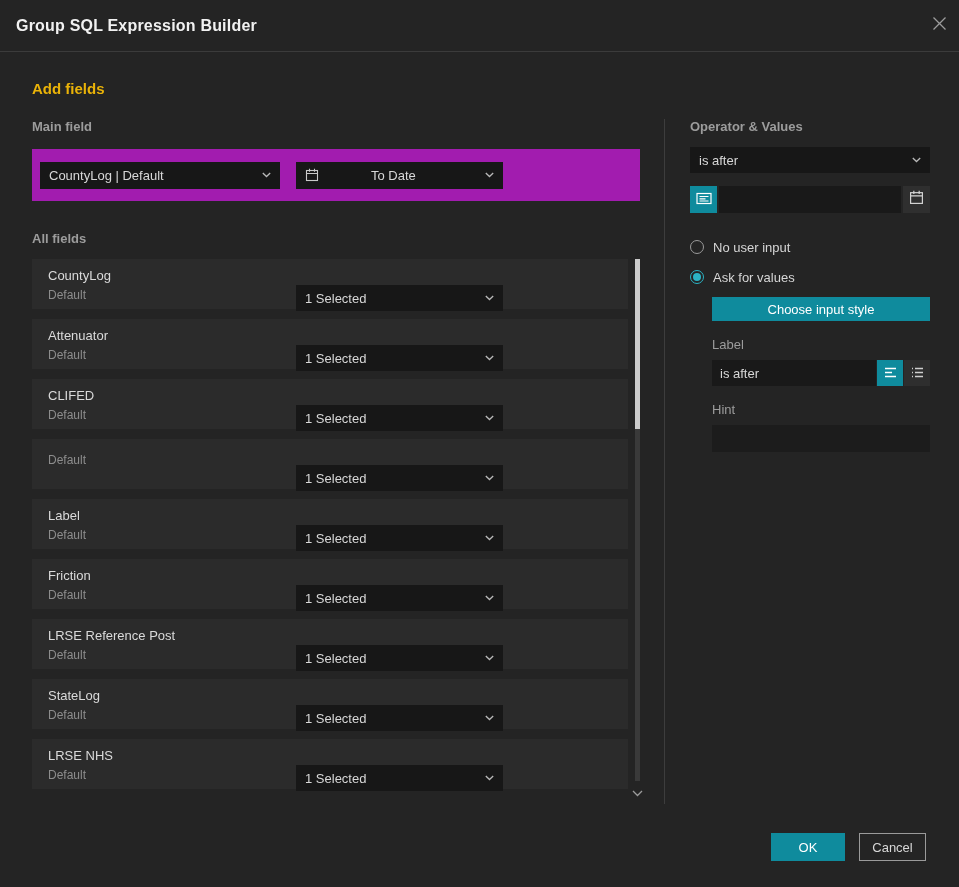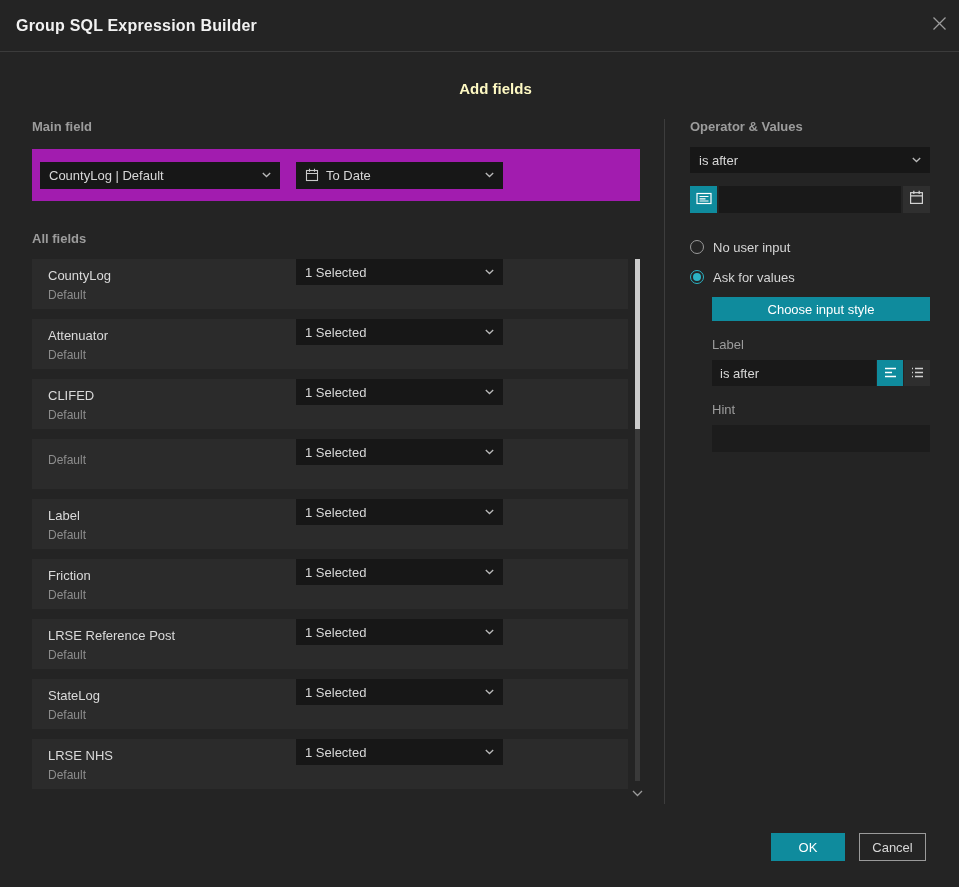--- a/index.html
+++ b/index.html
@@ -19,21 +19,21 @@
     height: 52px;
     display: flex; align-items: center; justify-content: space-between;
     padding: 0 8px 0 16px;
     border-bottom: 1px solid #3b3b3b;
   }
   .title { font-size: 16px; font-weight: 700; color: #f1f1f1; letter-spacing: .2px; }
   .close-btn { width: 24px; height: 24px; display: flex; align-items: center; justify-content: center; cursor: pointer; }
 
   
   .content { padding: 28px 0 0 32px; }
-  .section-title { font-size: 15px; font-weight: 700; color: #fef9c3; line-height: 17px; text-align: center; }
+  .section-title { font-size: 15px; font-weight: 700; color: #eab308; line-height: 17px; }
   .columns { display: flex; margin-top: 22px; }
   .left-col { width: 608px; flex: none; }
   .divider { width: 1px; background: #3d3d3d; margin: 0 25px 0 24px; height: 685px; flex: none; }
   .right-col { width: 240px; flex: none; }
 
   .sub-label { font-size: 13px; font-weight: 700; color: #9c9c9c; line-height: 16px; }
 
   
   .select {
     height: 27px; background: #171717;
@@ -42,32 +42,32 @@
     cursor: pointer;
   }
   .select .lbl { flex: 1; white-space: nowrap; overflow: hidden; }
   .select .chev { margin-left: 8px; display: flex; flex: none; }
 
   .main-panel {
     margin-top: 14px; height: 52px; background: #a21caf;
     display: flex; align-items: center; padding-left: 8px; gap: 16px;
   }
   .sel-field { width: 240px; }
-  .sel-date { width: 207px; }
+  .sel-date { width: 207px; gap: 45px; }
   .sel-date .cal { display: flex; margin-right: 7px; flex: none; }
 
   .allfields-label { margin-top: 30px; }
 
   
   .list { margin-top: 12px; position: relative; width: 608px; }
   .rows { width: 596px; }
   .row { height: 50px; background: #2b2b2b; margin-bottom: 10px; position: relative; padding: 9px 0 0 16px; }
   .fname { font-size: 13px; color: #dadada; }
   .fsub { font-size: 12px; color: #8d8d8d; margin-top: 5px; }
-  .row .select { position: absolute; left: 264px; top: 0; width: 207px; height: 26px; }
+  .row .select { position: absolute; left: 264px; top: 26px; width: 207px; height: 26px; }
 
   .scrollbar { position: absolute; right: 0; top: 0; width: 5px; height: 522px; background: #3a3a3a; cursor: pointer; }
   .thumb { position: absolute; top: 0; left: 0; width: 5px; height: 170px; background: #cbcbcb; }
   .scroll-chev { position: absolute; right: -3px; top: 524px; }
 
   
   .op-select { margin-top: 12px; width: 240px; height: 26px; }
   .value-row { margin-top: 13px; display: flex; gap: 2px; align-items: center; }
   .icon-btn { width: 27px; height: 27px; display: flex; align-items: center; justify-content: center; flex: none; cursor: pointer; }
   .icon-btn.teal { background: var(--accent, #0f8b9d); }

